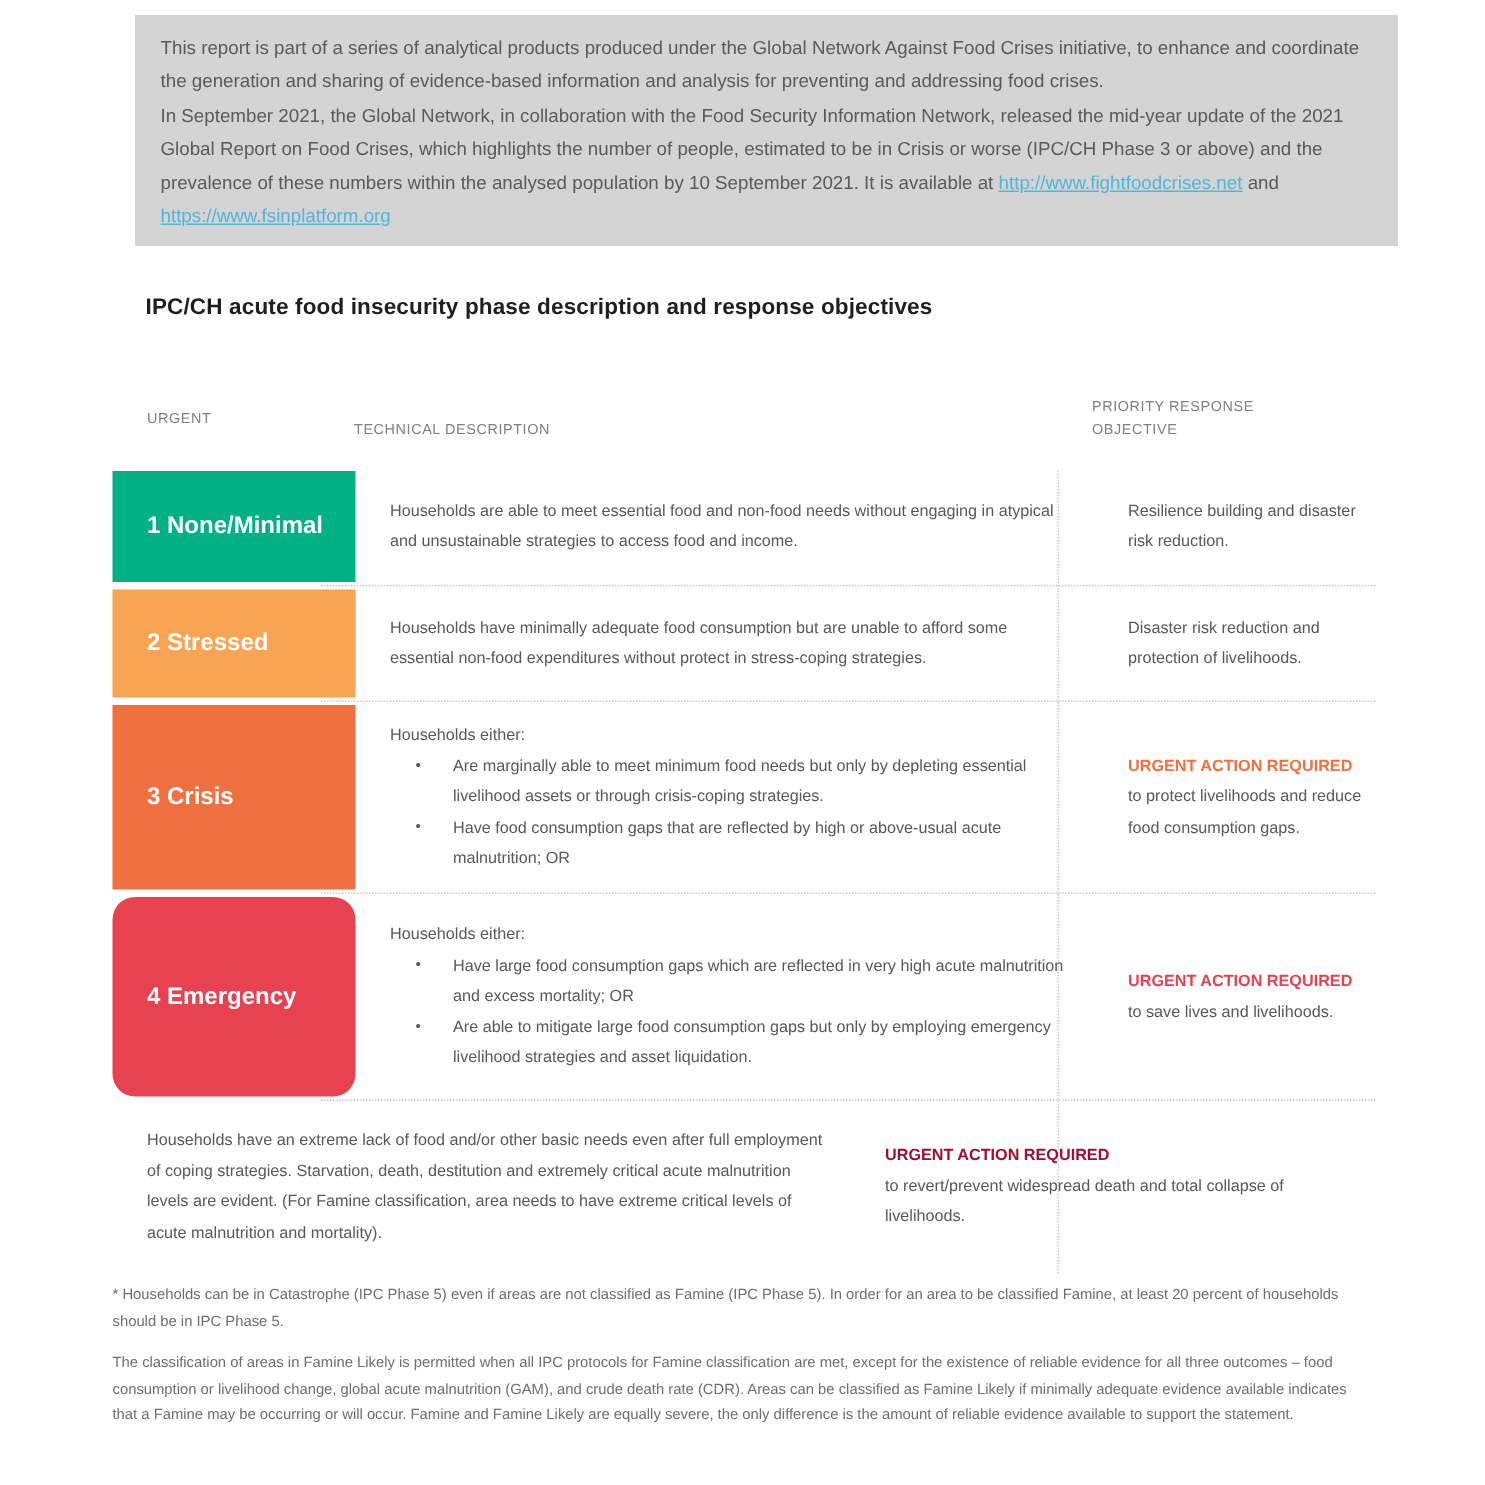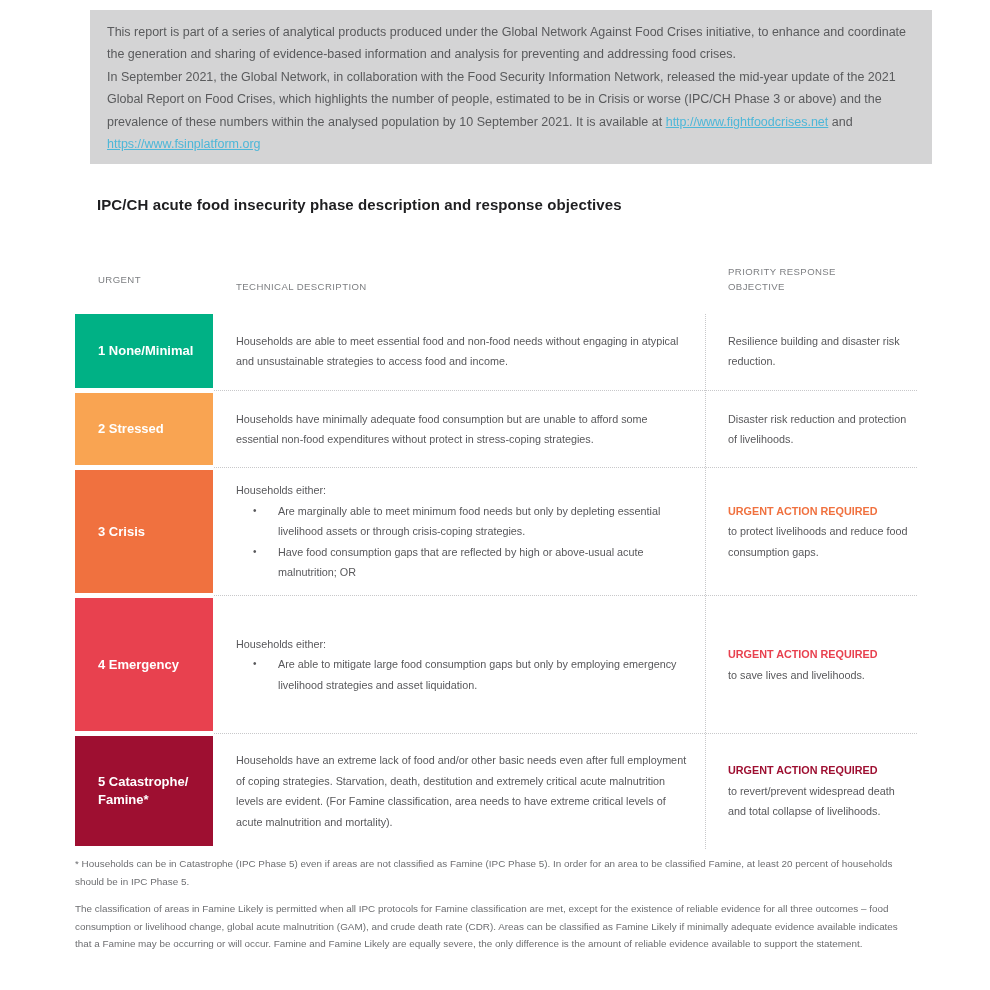--- a/index.html
+++ b/index.html
@@ -33,23 +33,23 @@
               border-left:1px dotted #c8c8ca; }
   .t-row { display:flex; position:relative; margin-bottom:5px; align-items:stretch; }
   .t-row.sep::after { content:""; position:absolute; left:139px; right:0; bottom:-3px;
                       border-top:1px dotted #c8c8ca; }
   .r1 { min-height:74px; }
   .r2 { min-height:72px; }
   .r3 { min-height:123px; }
   .r4 { min-height:133px; }
   .r5 { min-height:110px; }
 
-  .cell-phase { width:138px; flex:none; display:flex; align-items:center;
+  .cell-phase { width:162px; flex:none; display:flex; align-items:center;
                 padding-left:23px; padding-right:8px; color:#ffffff; font-weight:bold;
-                font-size:13px; line-height:18px; white-space:pre-line; }
+                font-size:16px; line-height:18px; white-space:pre-line; }
   .cell-desc { width:492px; flex:none; padding:10px 15px 10px 23px; display:flex;
                flex-direction:column; justify-content:center;
                font-size:10.8px; line-height:20.5px; color:#58585b; }
   .cell-priority { flex:1; padding:10px 5px 10px 23px; display:flex; flex-direction:column;
                    justify-content:center; font-size:10.8px; line-height:20.5px; color:#58585b; }
   .cell-priority .urgent { font-weight:bold; }
 
   ul.bullets { list-style:none; margin:0; padding:0; }
   ul.bullets li { position:relative; padding-left:42px; }
   ul.bullets li::before { content:"\2022"; position:absolute; left:17px; top:0;
@@ -113,36 +113,35 @@
           <li>Have food consumption gaps that are reflected by high or above-usual acute malnutrition; OR</li>
         </ul>
       </div>
       <div class="cell-priority">
         <p class="urgent" style="color: rgb(240, 113, 63);">URGENT ACTION REQUIRED</p>
         <p>to protect livelihoods and reduce food consumption gaps.</p>
       </div>
     </div>
 
     <div class="t-row r4 sep">
-      <div class="cell-phase" style="background-color: rgb(232, 65, 79);">4 Emergency</div>
+      <div class="cell-phase" style="background-color: rgb(232, 65, 79); border-radius: 15px;">4 Emergency</div>
       <div class="cell-desc">
         <p>Households either:</p>
         <ul class="bullets">
+          <li>Have large food consumption gaps which are reflected in very high acute malnutrition and excess mortality; OR</li>
           <li>Are able to mitigate large food consumption gaps but only by employing emergency livelihood strategies and asset liquidation.</li>
         </ul>
       </div>
       <div class="cell-priority">
         <p class="urgent" style="color: rgb(232, 65, 79);">URGENT ACTION REQUIRED</p>
         <p>to save lives and livelihoods.</p>
       </div>
     </div>
 
     <div class="t-row r5">
-      <div class="cell-phase" style="background-color: rgb(158, 15, 49);">5 Catastrophe/
-Famine*</div>
       <div class="cell-desc">
         <p>Households have an extreme lack of food and/or other basic needs even after full employment of coping strategies. Starvation, death, destitution and extremely critical acute malnutrition levels are evident. (For Famine classification, area needs to have extreme critical levels of acute malnutrition and mortality).</p>
       </div>
       <div class="cell-priority">
         <p class="urgent" style="color: rgb(158, 15, 49);">URGENT ACTION REQUIRED</p>
         <p>to revert/prevent widespread death and total collapse of livelihoods.</p>
       </div>
     </div>
   </div>
 

